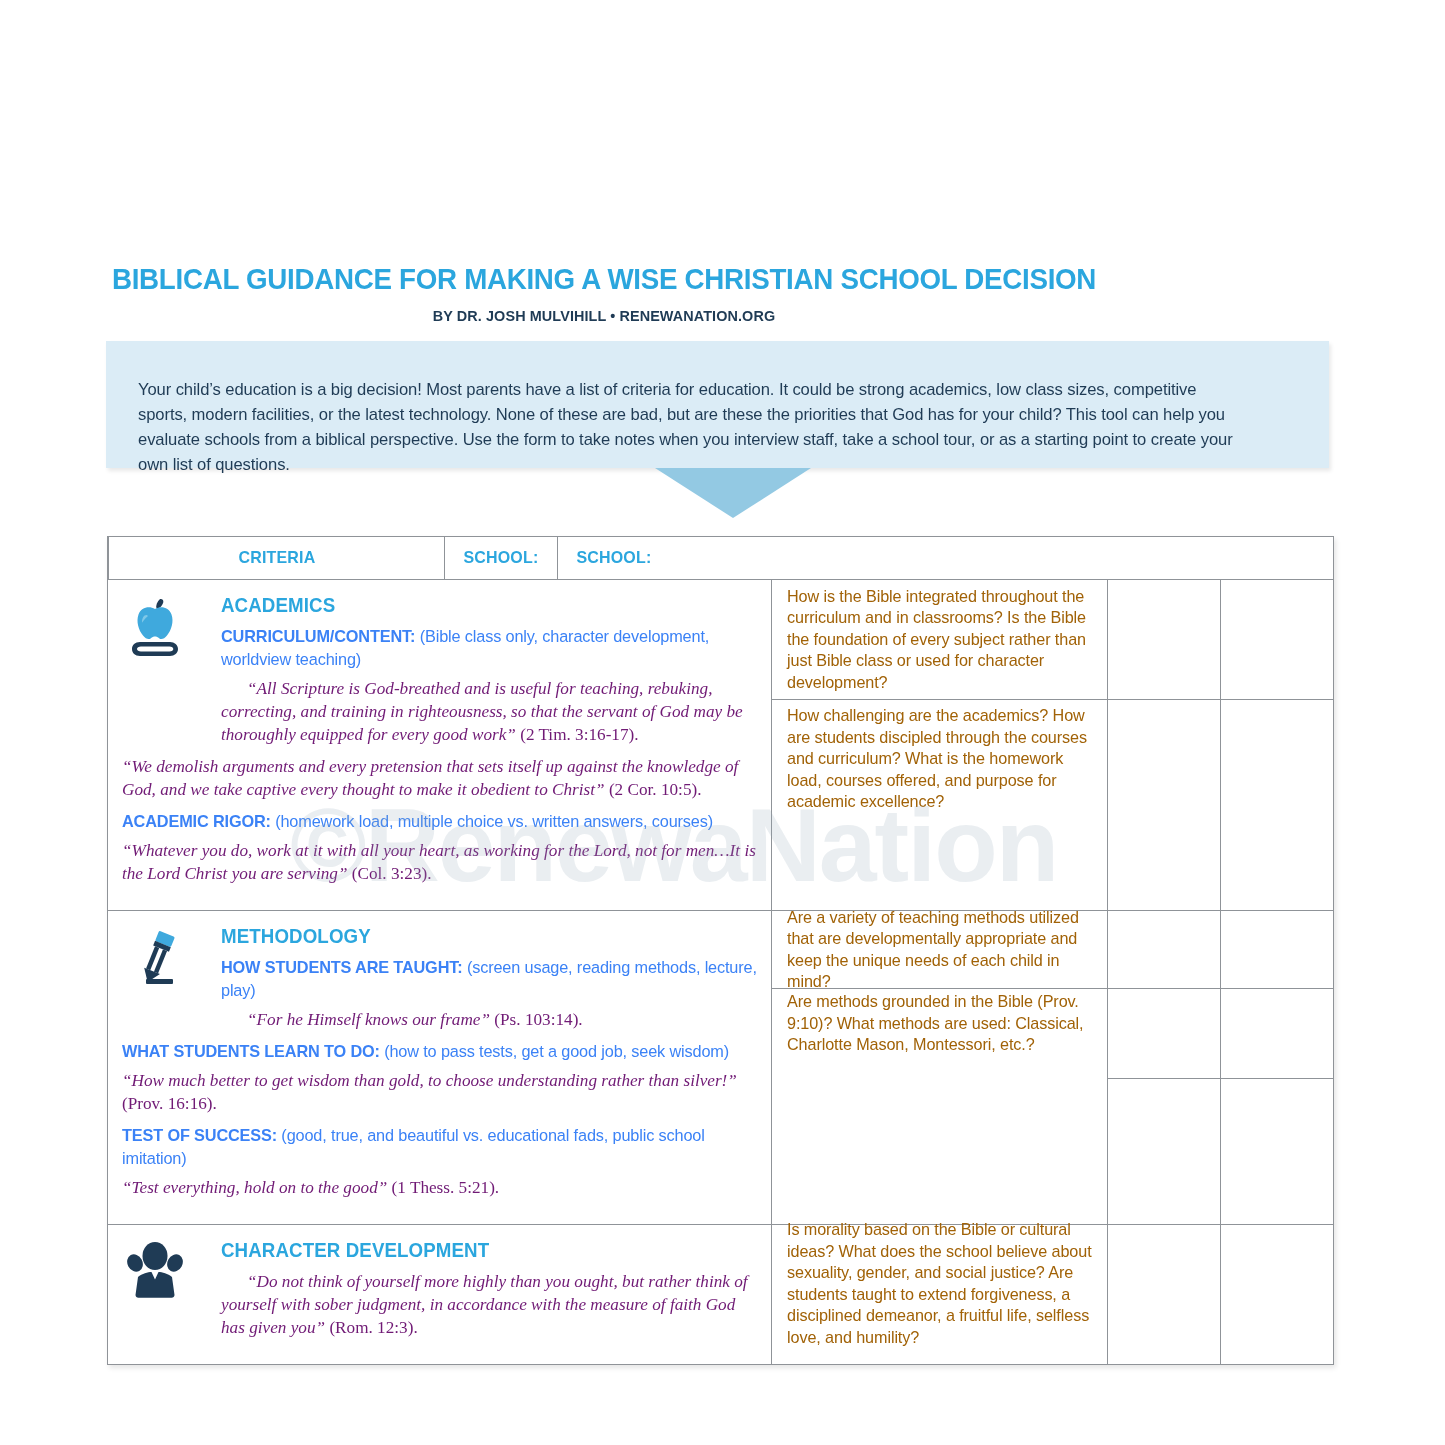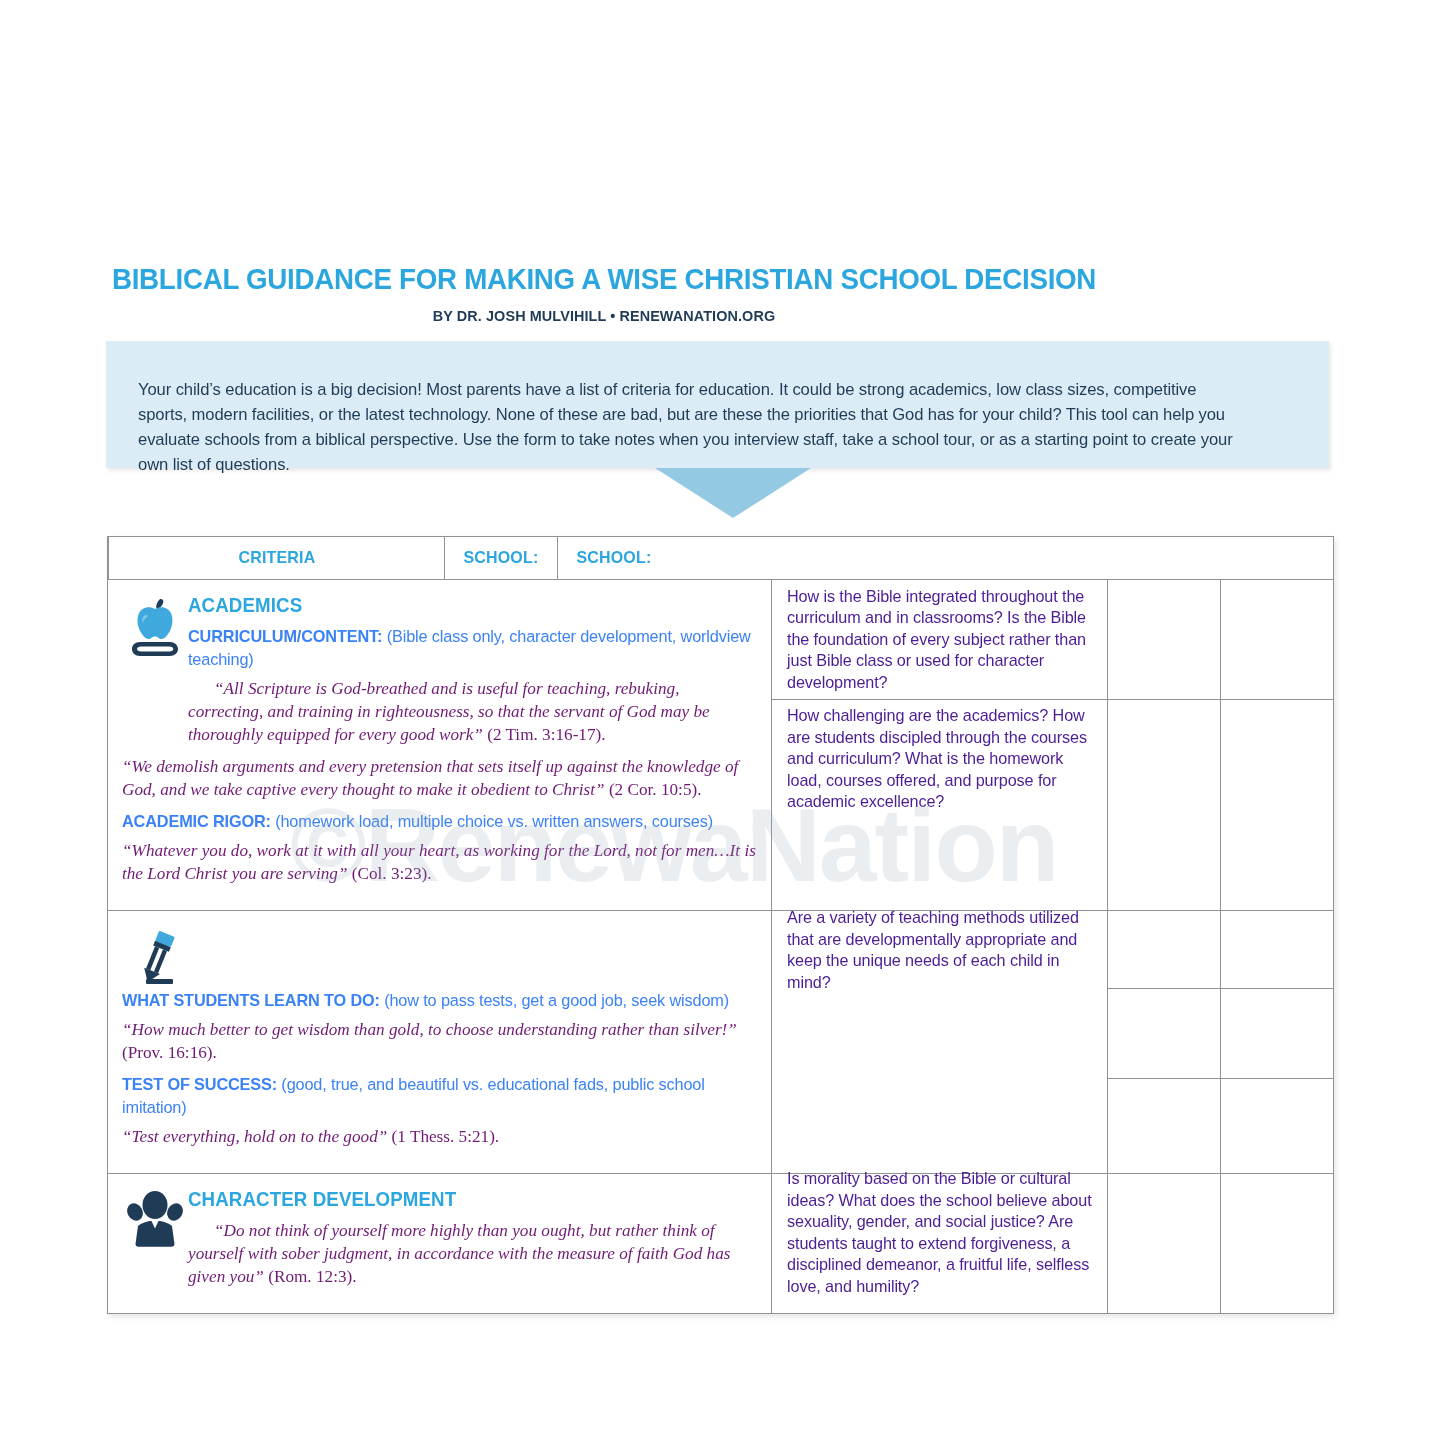--- a/index.html
+++ b/index.html
@@ -118,20 +118,21 @@
   }
 
   
   .guidance-cell {
     position: relative;
     padding: 14px 14px 16px 14px;
   }
   .sec-head {
     display: flex;
     align-items: flex-start;
+    gap: 33px;
   }
   .sec-icon {
     width: 66px;
     flex: 0 0 66px;
     display: flex;
     justify-content: center;
     padding-top: 2px;
   }
   .sec-body { flex: 1 1 auto; }
   .sec-title {
@@ -165,21 +166,21 @@
 
   
   .criteria-cell {
     padding: 16px 14px 16px 15px;
     display: flex;
     align-items: center;
   }
   .criteria-text {
     font-size: 16.2px;
     line-height: 21.5px;
-    color: #4c1d95;
+    color: #a16207;
     letter-spacing: -0.1px;
   }
   .school-cell { background: #fff; }
 
   
   .crit-stack { display: flex; flex-direction: column; }
   .crit-part { border-bottom: 1.6px solid #8f9398; box-sizing: border-box; }
   .crit-part:last-child { border-bottom: none; }
   .school-stack { display: flex; flex-direction: column; }
   .school-part { border-bottom: 1.6px solid #8f9398; box-sizing: border-box; }
@@ -282,32 +283,40 @@
               <g transform="rotate(22 26 30)">
                 <rect x="20" y="4" width="17" height="11" rx="1.5" fill="#3fa9dd"></rect>
                 <rect x="20" y="15" width="17" height="5" fill="#1f3b55"></rect>
                 <rect x="22" y="20" width="4.5" height="24" fill="#1f3b55"></rect>
                 <rect x="30.5" y="20" width="4.5" height="24" fill="#1f3b55"></rect>
                 <path d="M20 44 L37 44 L28.5 56 Z" fill="#1f3b55"></path>
               </g>
               <rect x="17" y="52" width="27" height="5" rx="1" fill="#1f3b55"></rect>
             </svg>
           </div>
+          <div class="sec-body">
+            <div class="sec-title">METHODOLOGY</div>
+            <p class="lead"><b>HOW STUDENTS ARE TAUGHT:</b><span> (screen usage, reading methods, lecture, play)</span></p>
+            <p class="verse indent-hang"><span>“For he Himself knows our frame”</span><span class="ref"> (Ps. 103:14).</span></p>
+          </div>
         </div>
         <div class="below-icon">
           <p class="lead"><b>WHAT STUDENTS LEARN TO DO:</b><span> (how to pass tests, get a good job, seek wisdom)</span></p>
           <p class="verse"><span>“How much better to get wisdom than gold, to choose understanding rather than silver!”</span><span class="ref"> (Prov. 16:16).</span></p>
           <p class="lead"><b>TEST OF SUCCESS:</b><span> (good, true, and beautiful vs. educational fads, public school imitation)</span></p>
           <p class="verse"><span>“Test everything, hold on to the good”</span><span class="ref"> (1 Thess. 5:21).</span></p>
         </div>
       </div>
 
       <div class="col-criteria crit-stack">
         <div class="crit-part criteria-cell" style="height:78px">
           <span class="criteria-text">Are a variety of teaching methods utilized that are developmentally appropriate and keep the unique needs of each child in mind?</span>
+        </div>
+        <div class="crit-part criteria-cell" style="height:69px">
+          <span class="criteria-text">Are methods grounded in the Bible (Prov. 9:10)? What methods are used: Classical, Charlotte Mason, Montessori, etc.?</span>
         </div>
       </div>
 
       <div class="col-school school-stack">
         <div class="school-part school-cell" style="height:78px"></div>
         <div class="school-part school-cell" style="height:90px"></div>
         <div class="school-part school-cell" style="height:69px"></div>
       </div>
       <div class="col-school school-stack">
         <div class="school-part school-cell" style="height:78px"></div>

